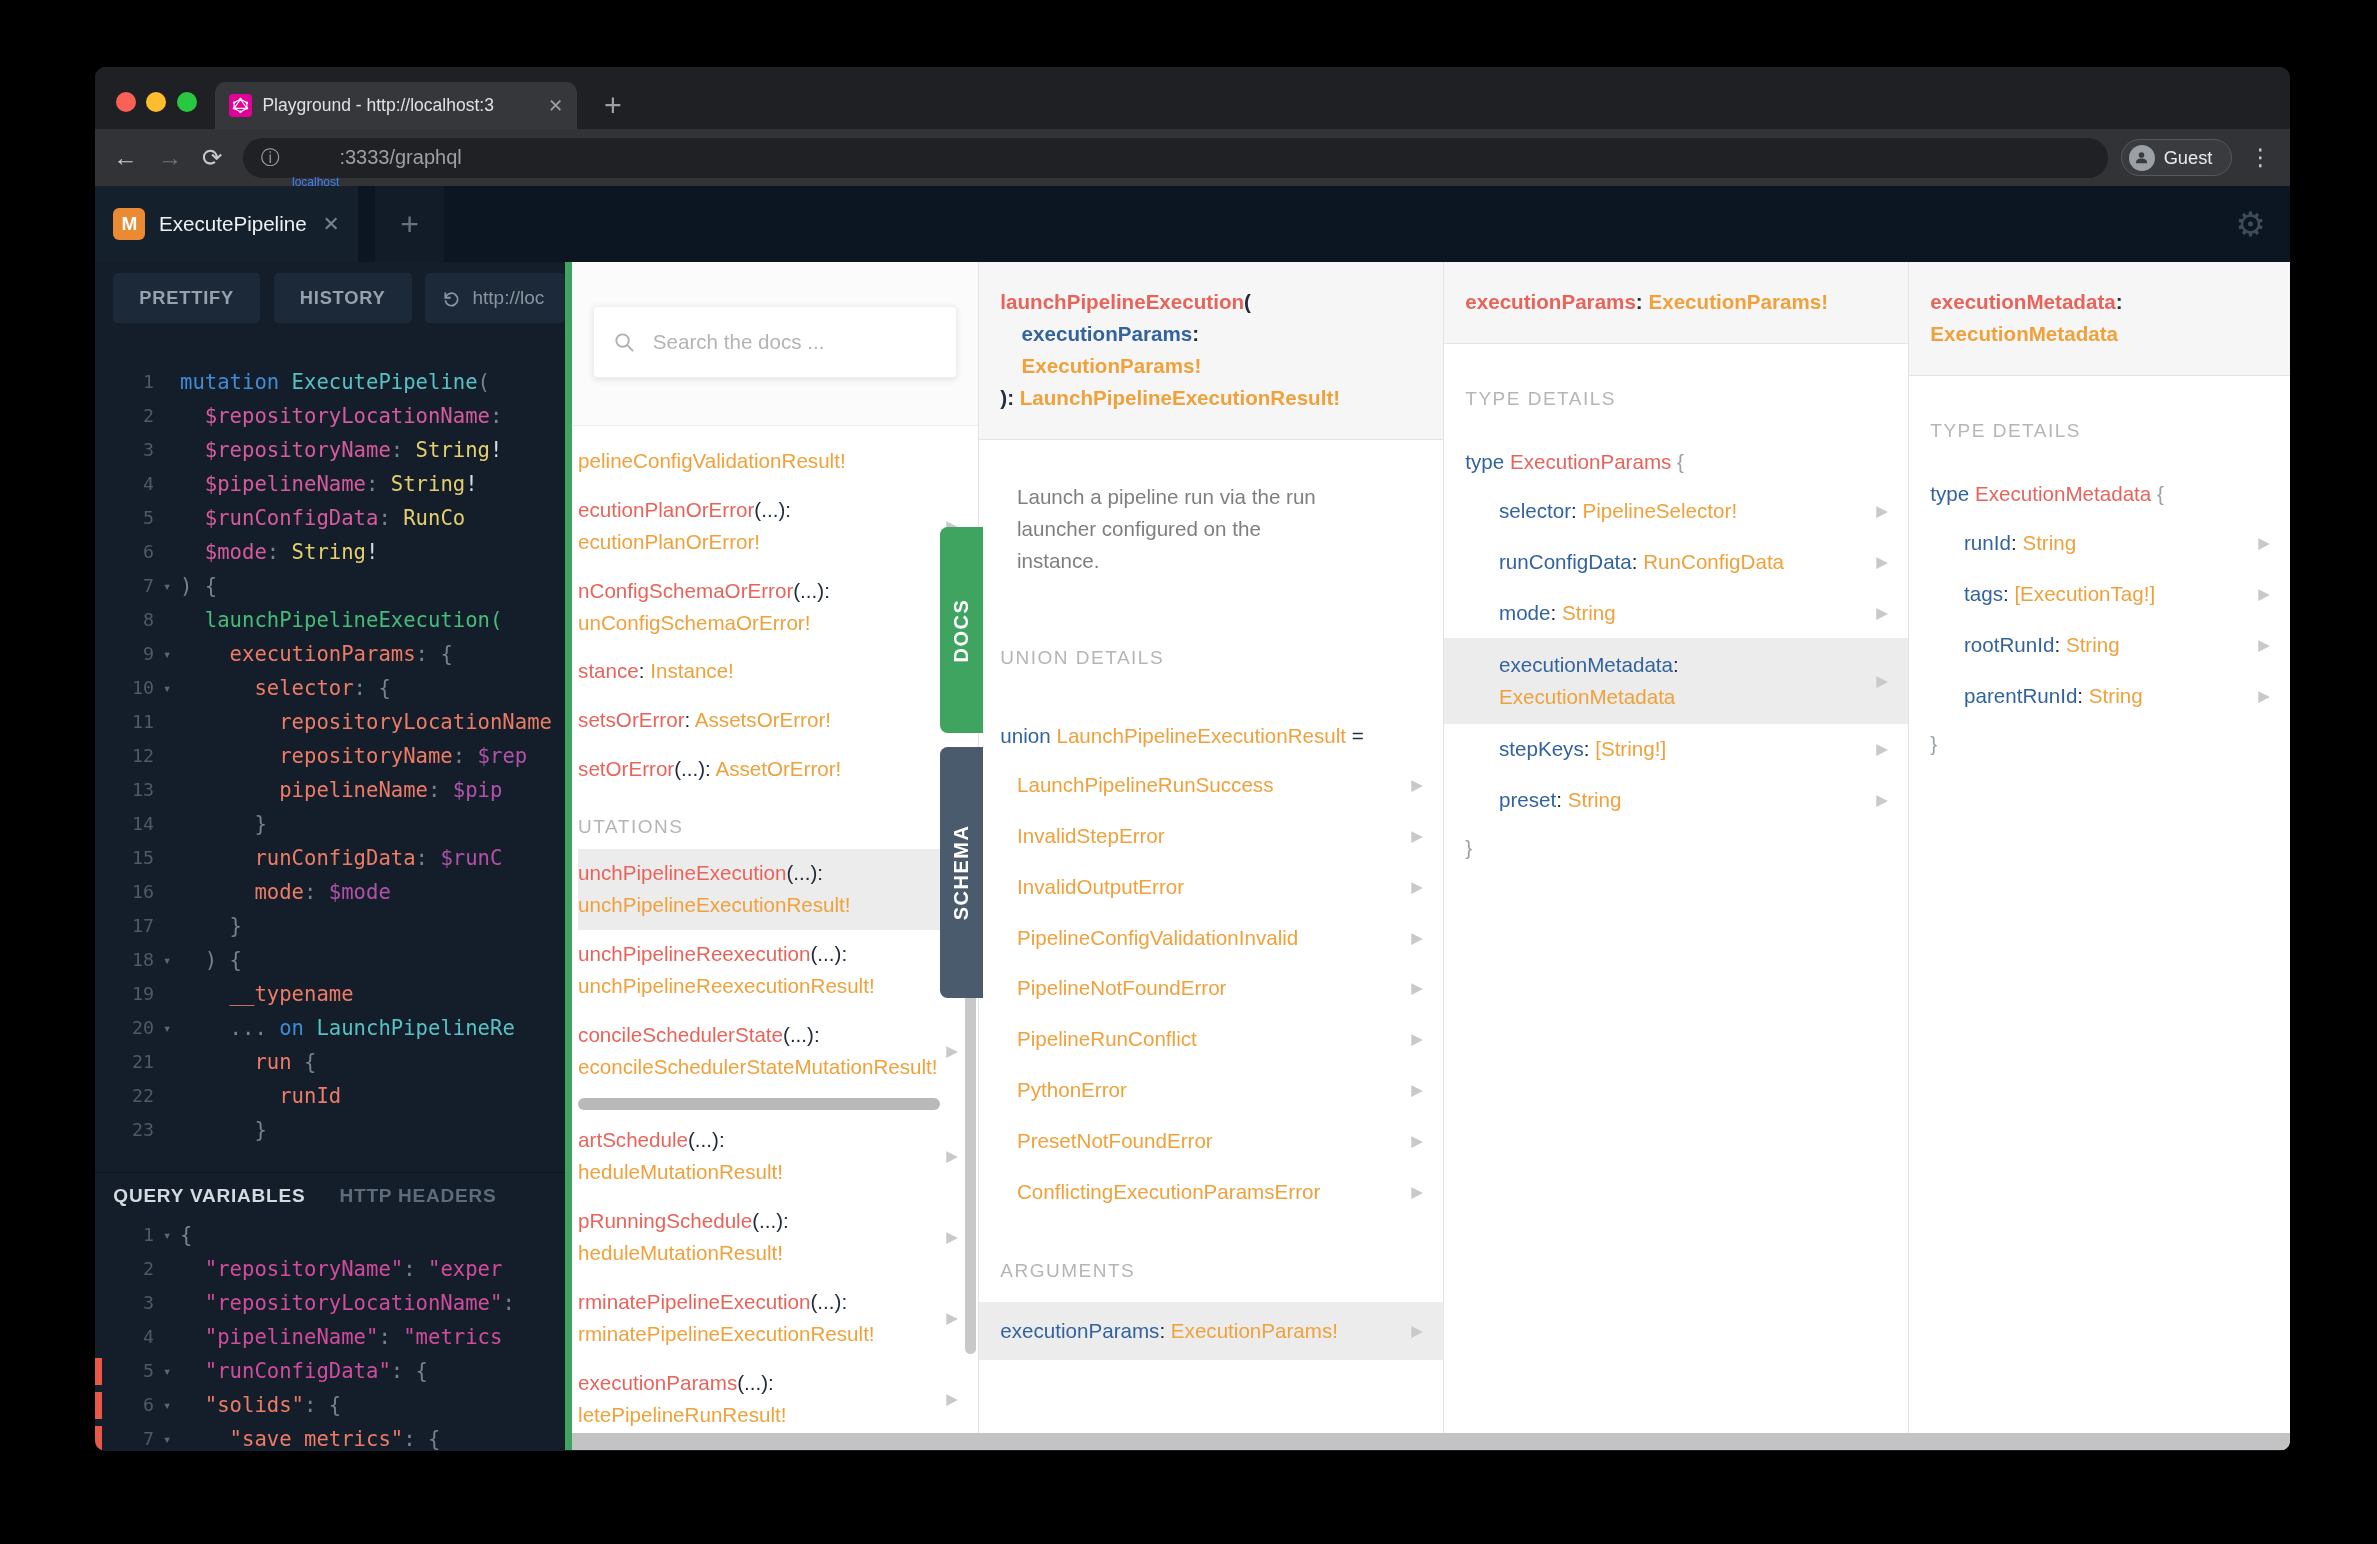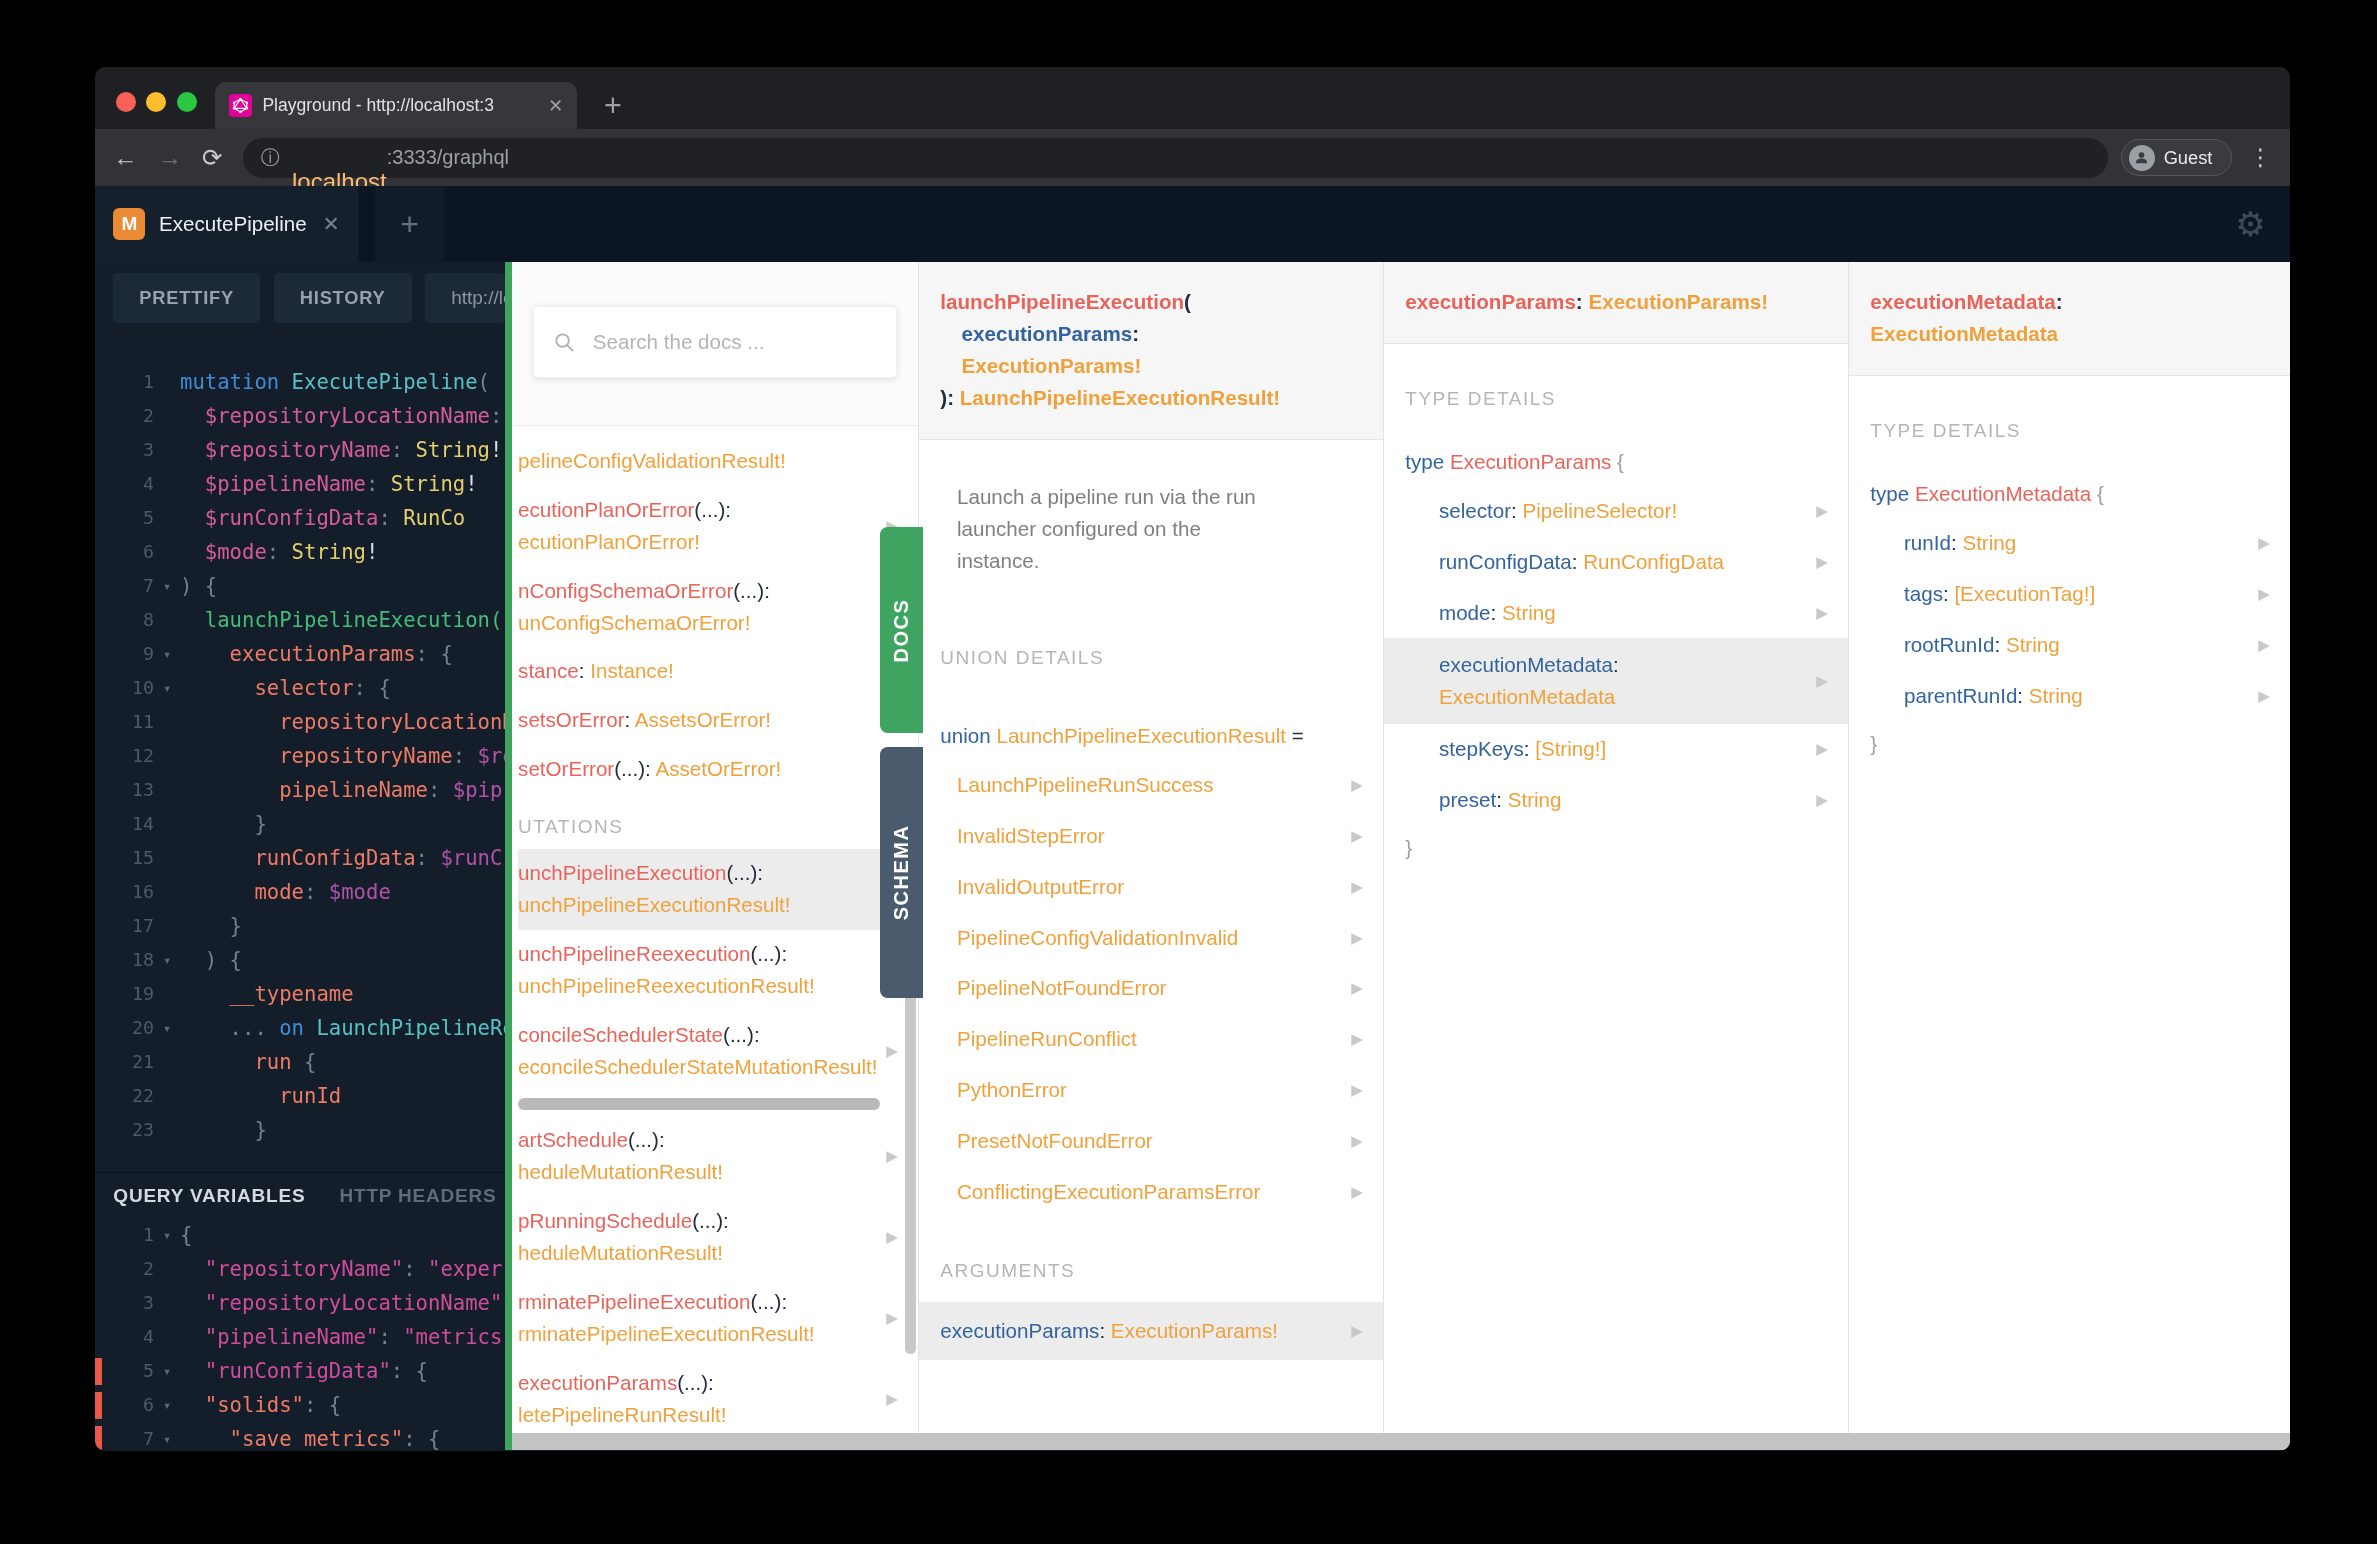--- a/index.html
+++ b/index.html
@@ -11,37 +11,37 @@
   .light{width:20px;height:20px;border-radius:50%;}
   .chrome-tab{position:absolute;left:120px;top:15.2px;width:362px;height:47px;background:#35373B;border-radius:10.7px 10.7px 0 0;display:flex;align-items:center;padding:0 13.7px;gap:10.7px;}
   .favicon{width:23px;height:23px;border-radius:3.8px;background:#E10098;display:flex;align-items:center;justify-content:center;flex:0 0 auto;}
   .tab-title{color:#DFE1E5;font-size:17.5px;white-space:nowrap;overflow:hidden;flex:1;}
   .tab-close{color:#9AA0A6;font-size:18.3px;flex:0 0 auto;}
   .newtab{position:absolute;left:509px;top:18.3px;color:#9AA0A6;font-size:30.5px;font-weight:300;line-height:41px;}
   .chrome-address{height:57px;background:#323336;display:flex;align-items:center;padding:0 18.3px;}
   .nav-ic{font-size:24.4px;margin-right:20px;}
   .url-pill{flex:1;height:40px;border-radius:20px;background:#202124;display:flex;align-items:center;padding:0 18.3px;min-width:0;}
   .info-ic{color:#9AA0A6;font-size:19px;margin-right:12.2px;}
-  .url-host{color:#fdba74;font-size:24px;margin-top:48px;}
+  .url-host{color:#3b82f6;font-size:12px;margin-top:48px;}
   .url-rest{color:#9AA0A6;font-size:20px;}
   .guest-pill{height:37px;border:0.8px solid #56585C;border-radius:18.3px;background:#3A3B3F;display:flex;align-items:center;gap:9.1px;padding:0 18.3px 0 6.1px;margin-left:13.7px;}
   .guest-av{width:26px;height:26px;border-radius:50%;background:#9AA0A6;display:flex;align-items:center;justify-content:center;}
   .guest-label{color:#E8EAED;font-size:18.3px;}
   .menu-dots{color:#C7CBD0;font-size:23px;margin-left:17px;letter-spacing:0;}
   
   .pg-tabbar{position:relative;height:76px;background:#0C1622;display:flex;align-items:stretch;}
   .pg-tab{width:263px;background:#15202D;display:flex;align-items:center;gap:13.7px;padding:0 18.3px;}
   .pg-badge{width:32px;height:32px;border-radius:6.1px;background:#EA8A33;color:#fff;font-weight:bold;font-size:19px;display:flex;align-items:center;justify-content:center;}
   .pg-tab-label{color:#EEF1F4;font-size:20.6px;flex:1;}
   .pg-tab-close{color:#76818E;font-size:20.6px;}
   .pg-plus{width:69px;margin-left:17px;background:#121C28;display:flex;align-items:center;justify-content:center;color:#66717F;font-size:32px;font-weight:300;}
   .pg-gear{position:absolute;right:24.4px;top:18.3px;font-size:34px;color:#3E4B59;}
   
   .pg-main{position:relative;height:1188px;display:flex;background:#141E2A;}
-  .editor-pane{position:relative;width:410px;background:#141E2A;overflow:hidden;flex:0 0 auto;}
+  .editor-pane{position:relative;width:470px;background:#141E2A;overflow:hidden;flex:0 0 auto;}
   .toolbar{display:flex;align-items:center;padding:11.4px 0 0 18.3px;}
   .tb-btn{height:50px;line-height:50px;padding:0 26px;background:#1C2938;border-radius:4.6px;margin-right:13.7px;font-weight:bold;font-size:18.3px;letter-spacing:0.8px;color:#97A1AD;}
   .tb-url{height:50px;background:#1C2938;border-radius:4.6px;display:flex;align-items:center;gap:10.7px;padding:0 15.2px;color:#8A95A1;font-size:19px;flex:1;min-width:0;white-space:nowrap;overflow:hidden;}
   .code-area{position:absolute;left:0;top:103px;right:0;}
   .vars-bar{position:absolute;left:0;top:910px;right:0;height:46px;display:flex;align-items:center;gap:34px;padding-left:18.3px;border-top:0.8px solid #0A1420;background:#141E2A;white-space:nowrap;}
   .vars-active{color:#D3DAE0;font-weight:bold;font-size:19px;letter-spacing:0.8px;}
   .vars-inactive{color:#5D6B7A;font-weight:bold;font-size:19px;letter-spacing:0.8px;}
   .vars-code{position:absolute;left:0;top:956px;right:0;}
   .cl{position:relative;display:flex;height:34px;line-height:34px;font-family:"DejaVu Sans Mono",monospace;font-size:20.6px;white-space:pre;}
   .cl .ln{width:59px;text-align:right;color:#4D5A68;font-size:18.3px;flex:0 0 auto;}

